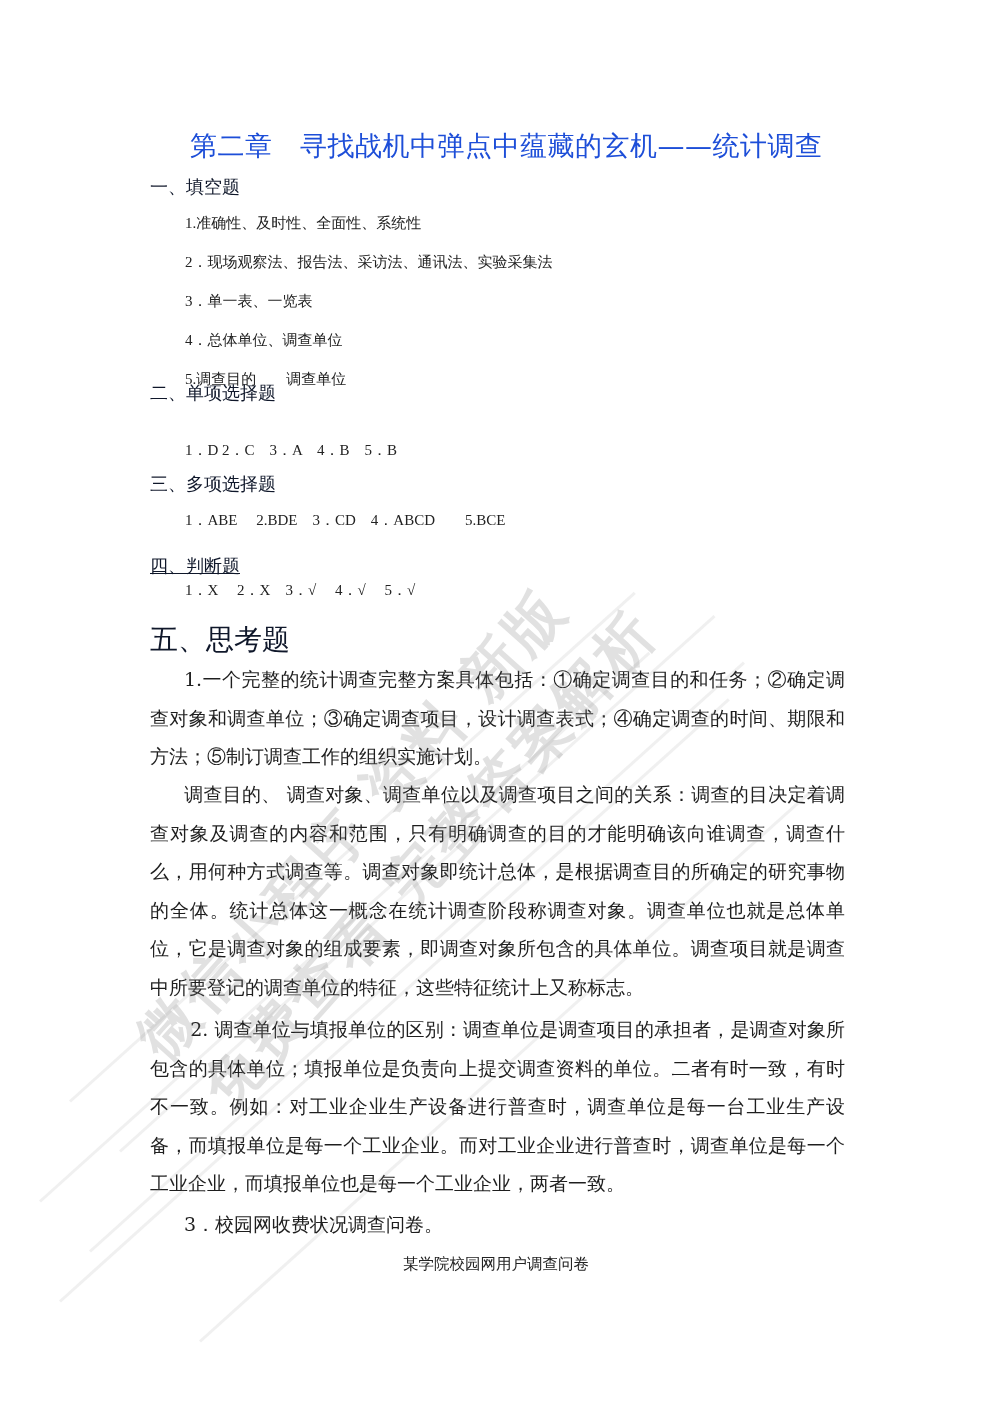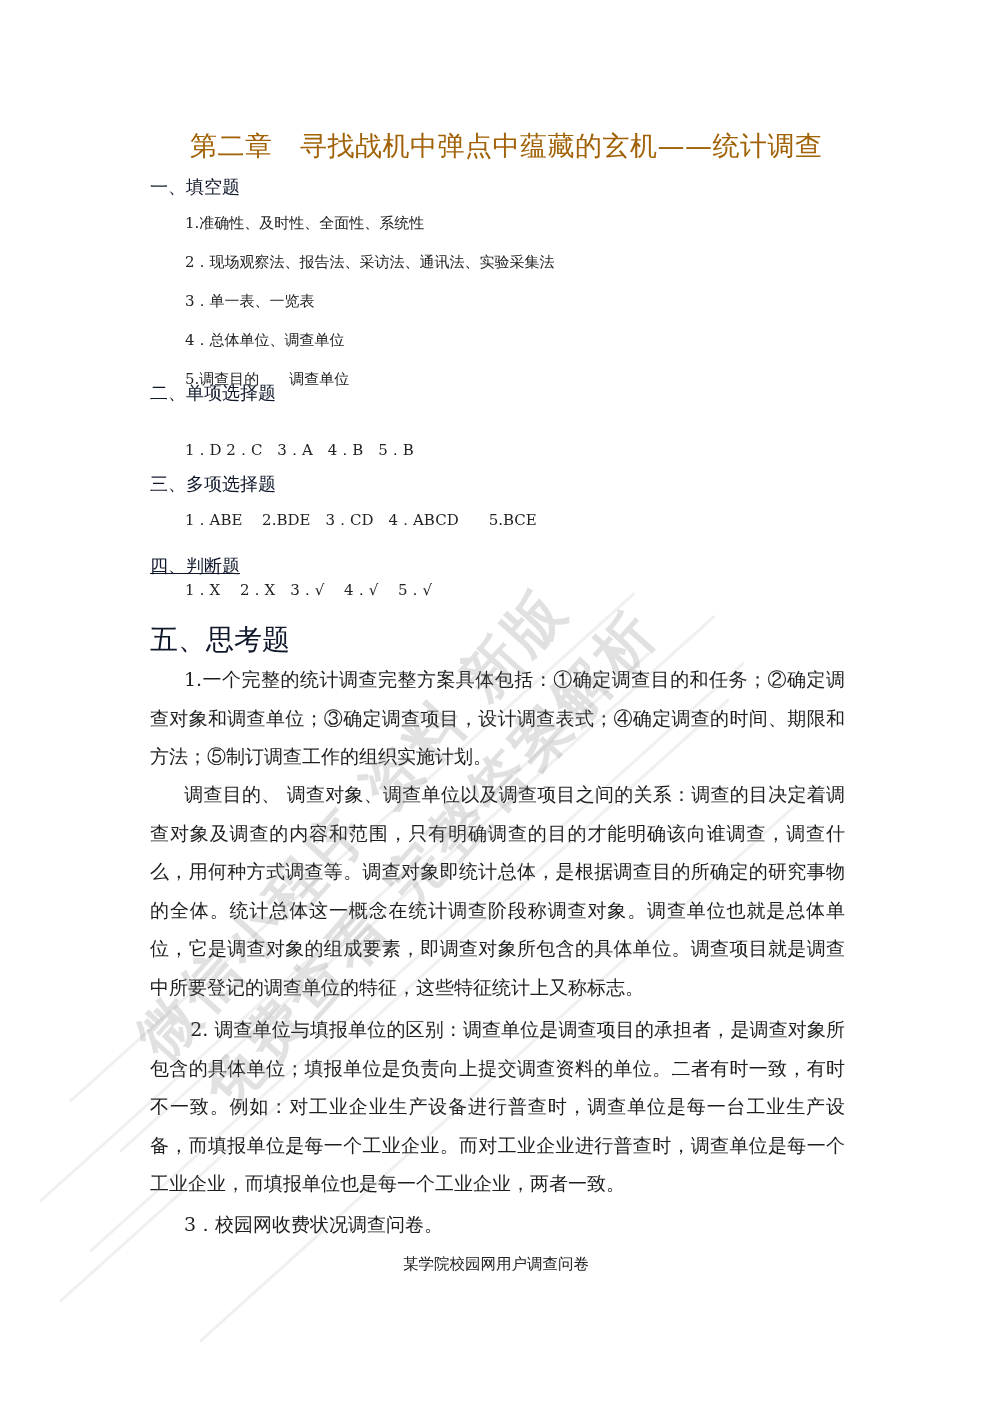--- a/index.html
+++ b/index.html
@@ -55,39 +55,40 @@
       transform: rotate(-42deg);
     }
 
     .content { position: relative; z-index: 1; }
 
     .title {
       position: absolute;
       left: 190px; top: 128px;
       font-family: "DejaVu Sans", "Liberation Sans", sans-serif;
       font-size: 27px;
-      color: #a16207;
+      color: #1d4ed8;
       white-space: pre;
       letter-spacing: 0.5px;
     }
     .sec {
       position: absolute;
       left: 150px;
       font-family: "DejaVu Sans", "Liberation Sans", sans-serif;
       font-size: 18px;
       color: #0f172a;
       white-space: pre;
     }
     .sec.big { font-size: 28px; }
     .item {
       position: absolute;
       left: 185px;
       font-size: 15px;
       color: #222;
       white-space: pre;
+      font-family: Liberation Serif, serif;
     }
     .para {
       position: absolute;
       left: 150px;
       width: 695px;
       font-size: 19px;
       line-height: 38.5px;
       color: #1e1e1e;
       text-align: justify;
       text-align-last: left;

